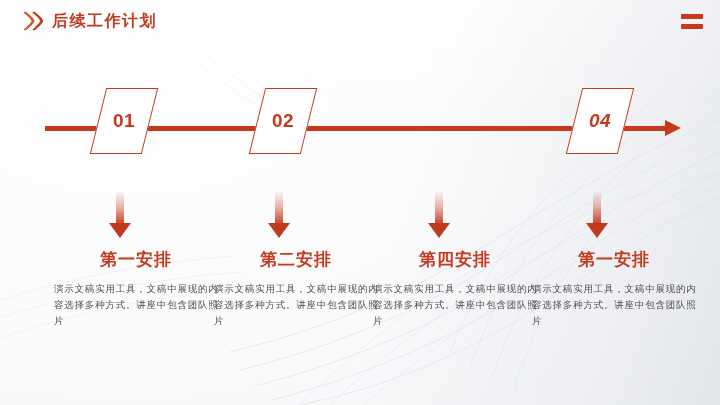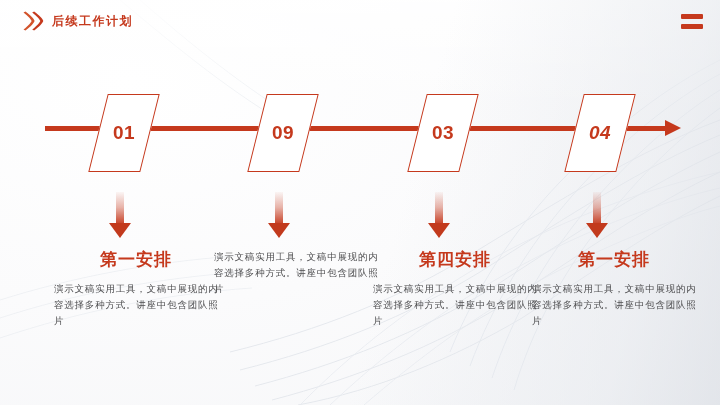--- a/index.html
+++ b/index.html
@@ -55,21 +55,21 @@
     align-items: center;
     gap: 8px;
   }
   .chev {
     width: 22px;
     height: 24px;
     flex: 0 0 auto;
     display: block;
   }
   .slide-title {
-    font-size: 12px;
+    font-size: 16px;
     font-weight: bold;
     color: #c5391d;
     letter-spacing: 1.5px;
     line-height: 24px;
     white-space: nowrap;
   }
   .menu-icon {
     position: absolute;
     right: 17px;
     top: 14px;
@@ -107,23 +107,23 @@
     position: absolute;
     left: 665px;
     top: 32px;
     width: 0; height: 0;
     border-left: 16px solid #c5391d;
     border-top: 8.5px solid transparent;
     border-bottom: 8.5px solid transparent;
   }
   .node {
     position: absolute;
-    top: 6px;
+    top: 0;
     width: 52px;
-    height: 78px;
+    height: 66px;
   }
   .node-shape {
     position: absolute;
     inset: 0;
     background: #ffffff;
     border: 1.4px solid #c5391d;
     transform: skewX(-14deg);
     box-sizing: border-box;
   }
   .node-num {
@@ -264,25 +264,21 @@
   <div class="timeline">
     <div class="tl-line"></div>
     <div class="tl-arrow"></div>
 
     <div class="node node-1">
       <div class="node-shape"></div>
       <div class="node-num">01</div>
     </div>
     <div class="node node-2">
       <div class="node-shape"></div>
-      <div class="node-num">09</div>
-    </div>
-    <div class="node node-3">
-      <div class="node-shape"></div>
-      <div class="node-num">03</div>
+      <div class="node-num">02</div>
     </div>
     <div class="node node-4">
       <div class="node-shape"></div>
       <div class="node-num">04</div>
     </div>
   </div>
 
   <div class="down-arrow arrow-1">
     <div class="da-stem"></div>
     <div class="da-head"></div>
@@ -299,20 +295,21 @@
     <div class="da-stem"></div>
     <div class="da-head"></div>
   </div>
 
   <div class="cols">
     <div class="col col-1">
       <div class="col-heading">第一安排</div>
       <div class="col-body">演示文稿实用工具，文稿中展现的内容选择多种方式。讲座中包含团队照片</div>
     </div>
     <div class="col col-2">
+      <div class="col-heading">第二安排</div>
       <div class="col-body">演示文稿实用工具，文稿中展现的内容选择多种方式。讲座中包含团队照片</div>
     </div>
     <div class="col col-3">
       <div class="col-heading">第四安排</div>
       <div class="col-body">演示文稿实用工具，文稿中展现的内容选择多种方式。讲座中包含团队照片</div>
     </div>
     <div class="col col-4">
       <div class="col-heading">第一安排</div>
       <div class="col-body">演示文稿实用工具，文稿中展现的内容选择多种方式。讲座中包含团队照片</div>
     </div>

